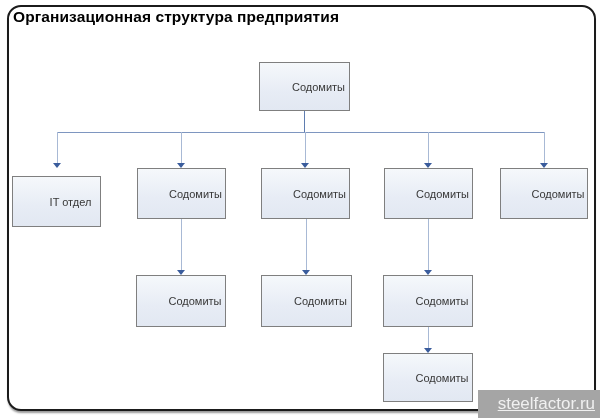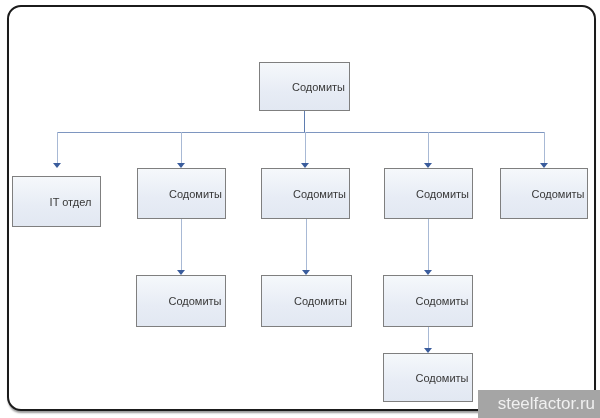--- a/index.html
+++ b/index.html
@@ -30,29 +30,30 @@
   .arrow{
     position:absolute;width:0;height:0;
     border-left:4px solid transparent;border-right:4px solid transparent;
     border-top:5px solid #3a5c9c;
   }
   .watermark{
     position:absolute;left:478px;top:390px;width:122px;height:28px;z-index:10;
     background:#a5a5a5;box-sizing:border-box;
     display:flex;align-items:center;justify-content:flex-end;padding-right:5px;
   }
-  .watermark span{font-size:17px;color:#f0f0f0;white-space:nowrap;}
+  .watermark span{font-size:17px;color:#f0f0f0;white-space:nowrap;text-decoration:underline;}
 </style>
 </head>
 <body>
 
 <div class="stage">
 
   <div class="frame"></div>
 
+  <div class="title">Организационная структура предприятия</div>
 
   <div class="vline dark" style="left:304px;top:111px;height:21px;"></div>
   <div class="hline" style="left:57px;top:132px;width:487px;"></div>
   <div class="vline" style="left:57px;top:132px;height:31px;"></div>
   <div class="vline" style="left:181px;top:132px;height:31px;"></div>
   <div class="vline" style="left:305px;top:132px;height:31px;"></div>
   <div class="vline" style="left:428px;top:132px;height:31px;"></div>
   <div class="vline" style="left:544px;top:132px;height:31px;"></div>
   <div class="arrow" style="left:53px;top:163px;"></div>
   <div class="arrow" style="left:177px;top:163px;"></div>

